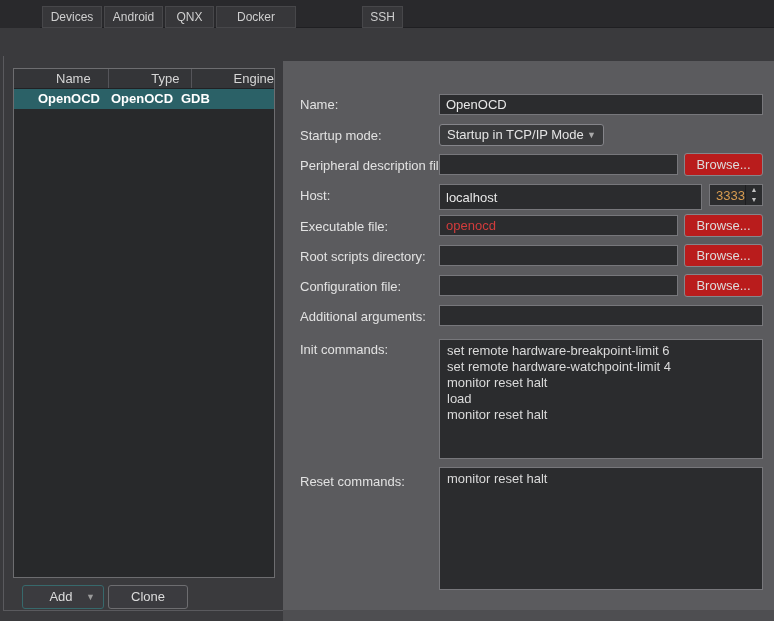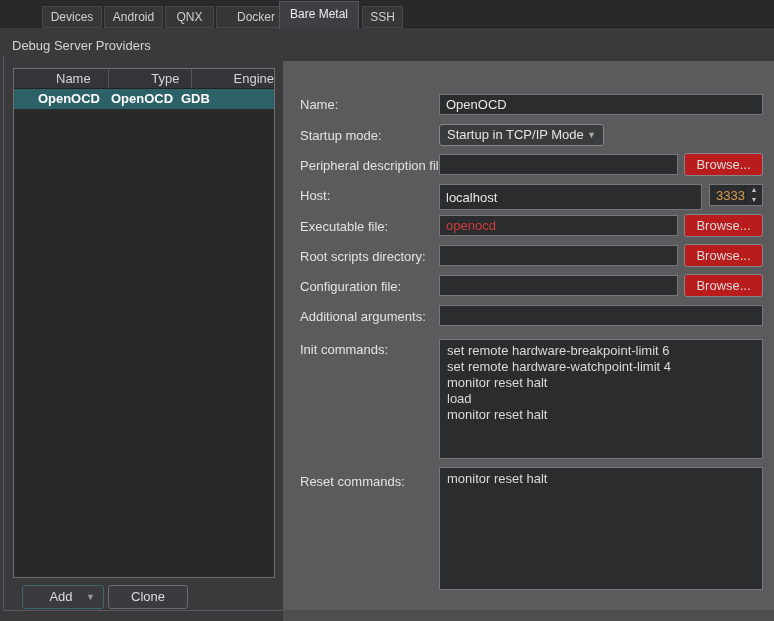--- a/index.html
+++ b/index.html
@@ -67,26 +67,24 @@
 </head>
 <body>
 
 <div class="screen">
 
   <div class="tabbar">
     <div class="tab" style="left:2px;width:60px;">Devices</div>
     <div class="tab" style="left:64px;width:59px;">Android</div>
     <div class="tab" style="left:125px;width:49px;">QNX</div>
     <div class="tab" style="left:176px;width:80px;">Docker</div>
-    <div class="tab selected" style="left:239px;width:80px;">Bare Metal</div>
     <div class="tab" style="left:322px;width:41px;">SSH</div>
   </div>
 
   <div class="pane"></div>
-  <div class="group-title">Debug Server Providers</div>
   <div class="frame-left"></div>
   <div class="frame-bottom"></div>
 
   <div class="table">
     <div class="thead">
       <div class="th col-name">Name</div>
       <div class="th col-type">Type</div>
       <div class="th col-engine">Engine</div>
     </div>
     <div class="trow selected">

